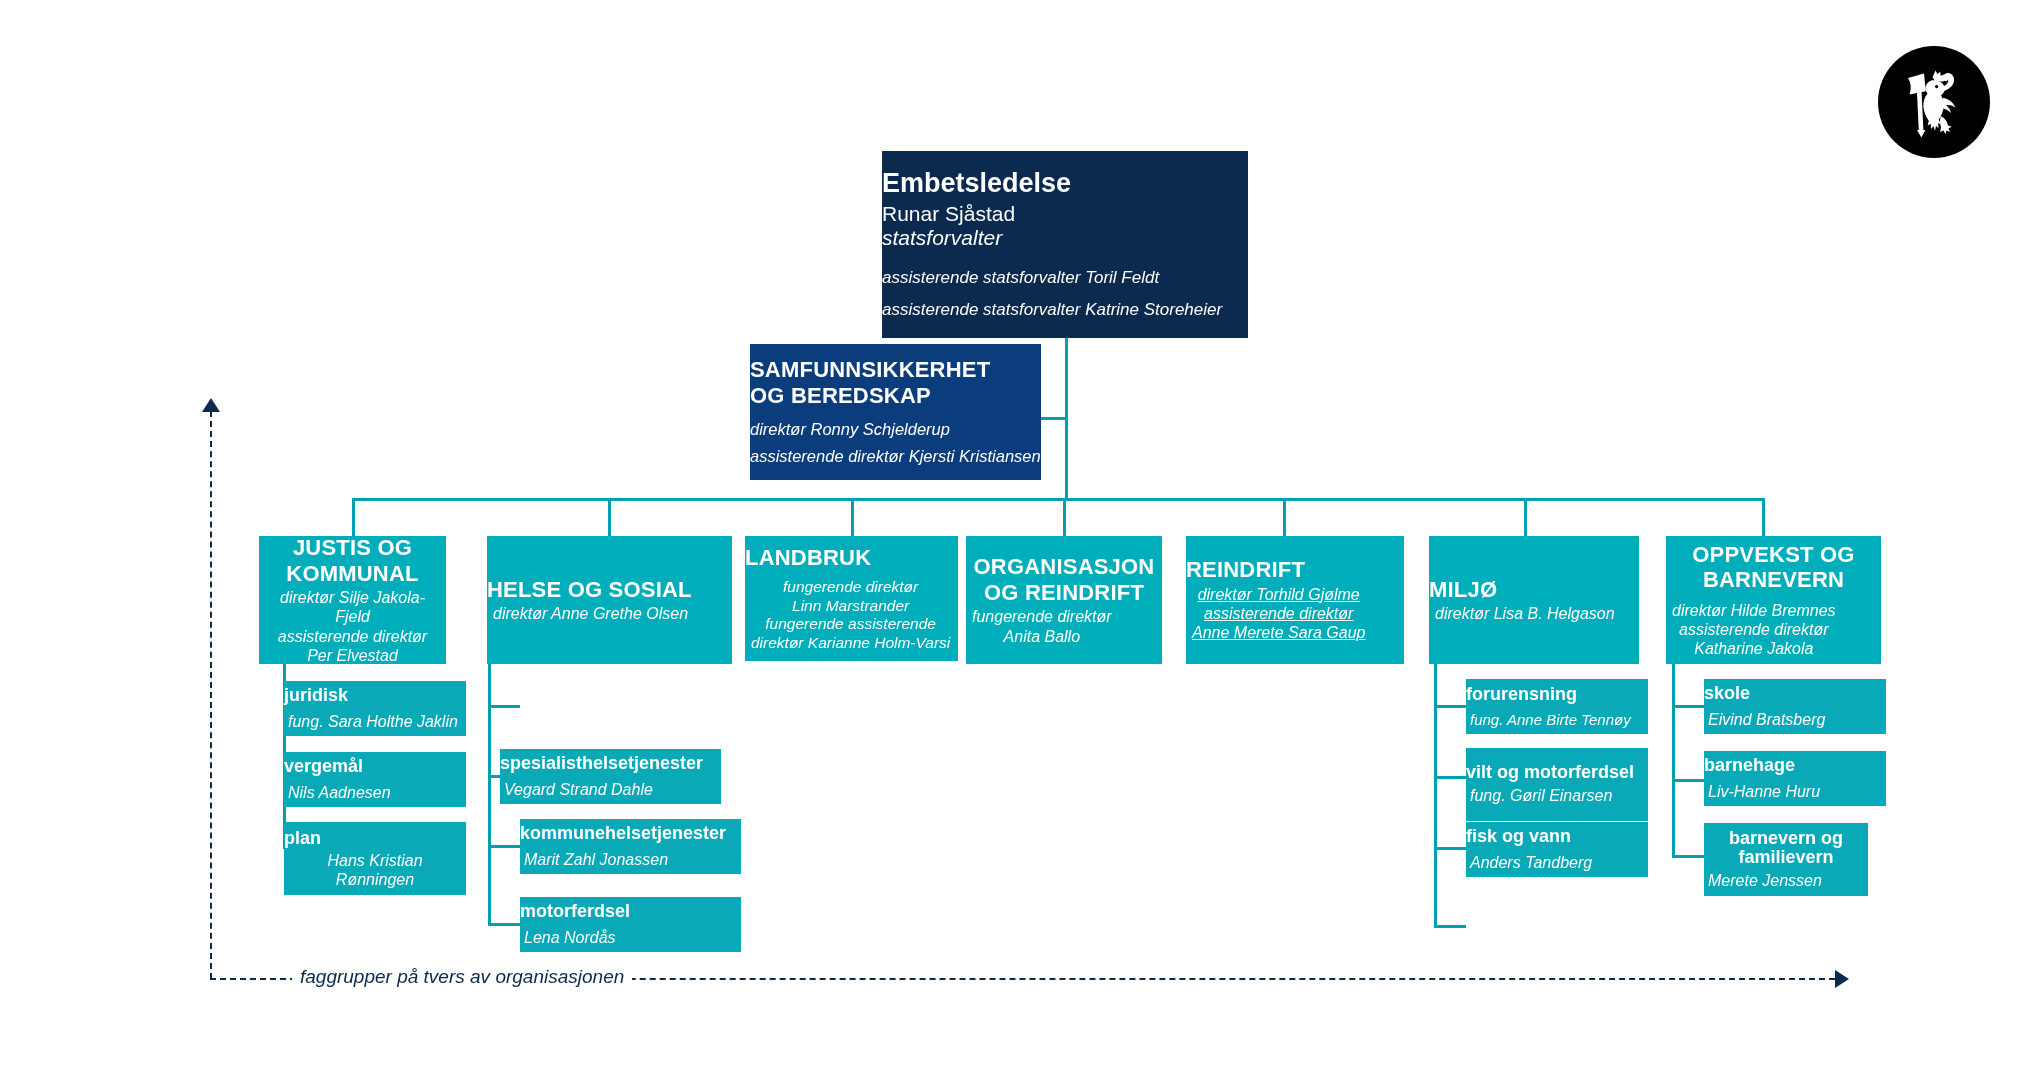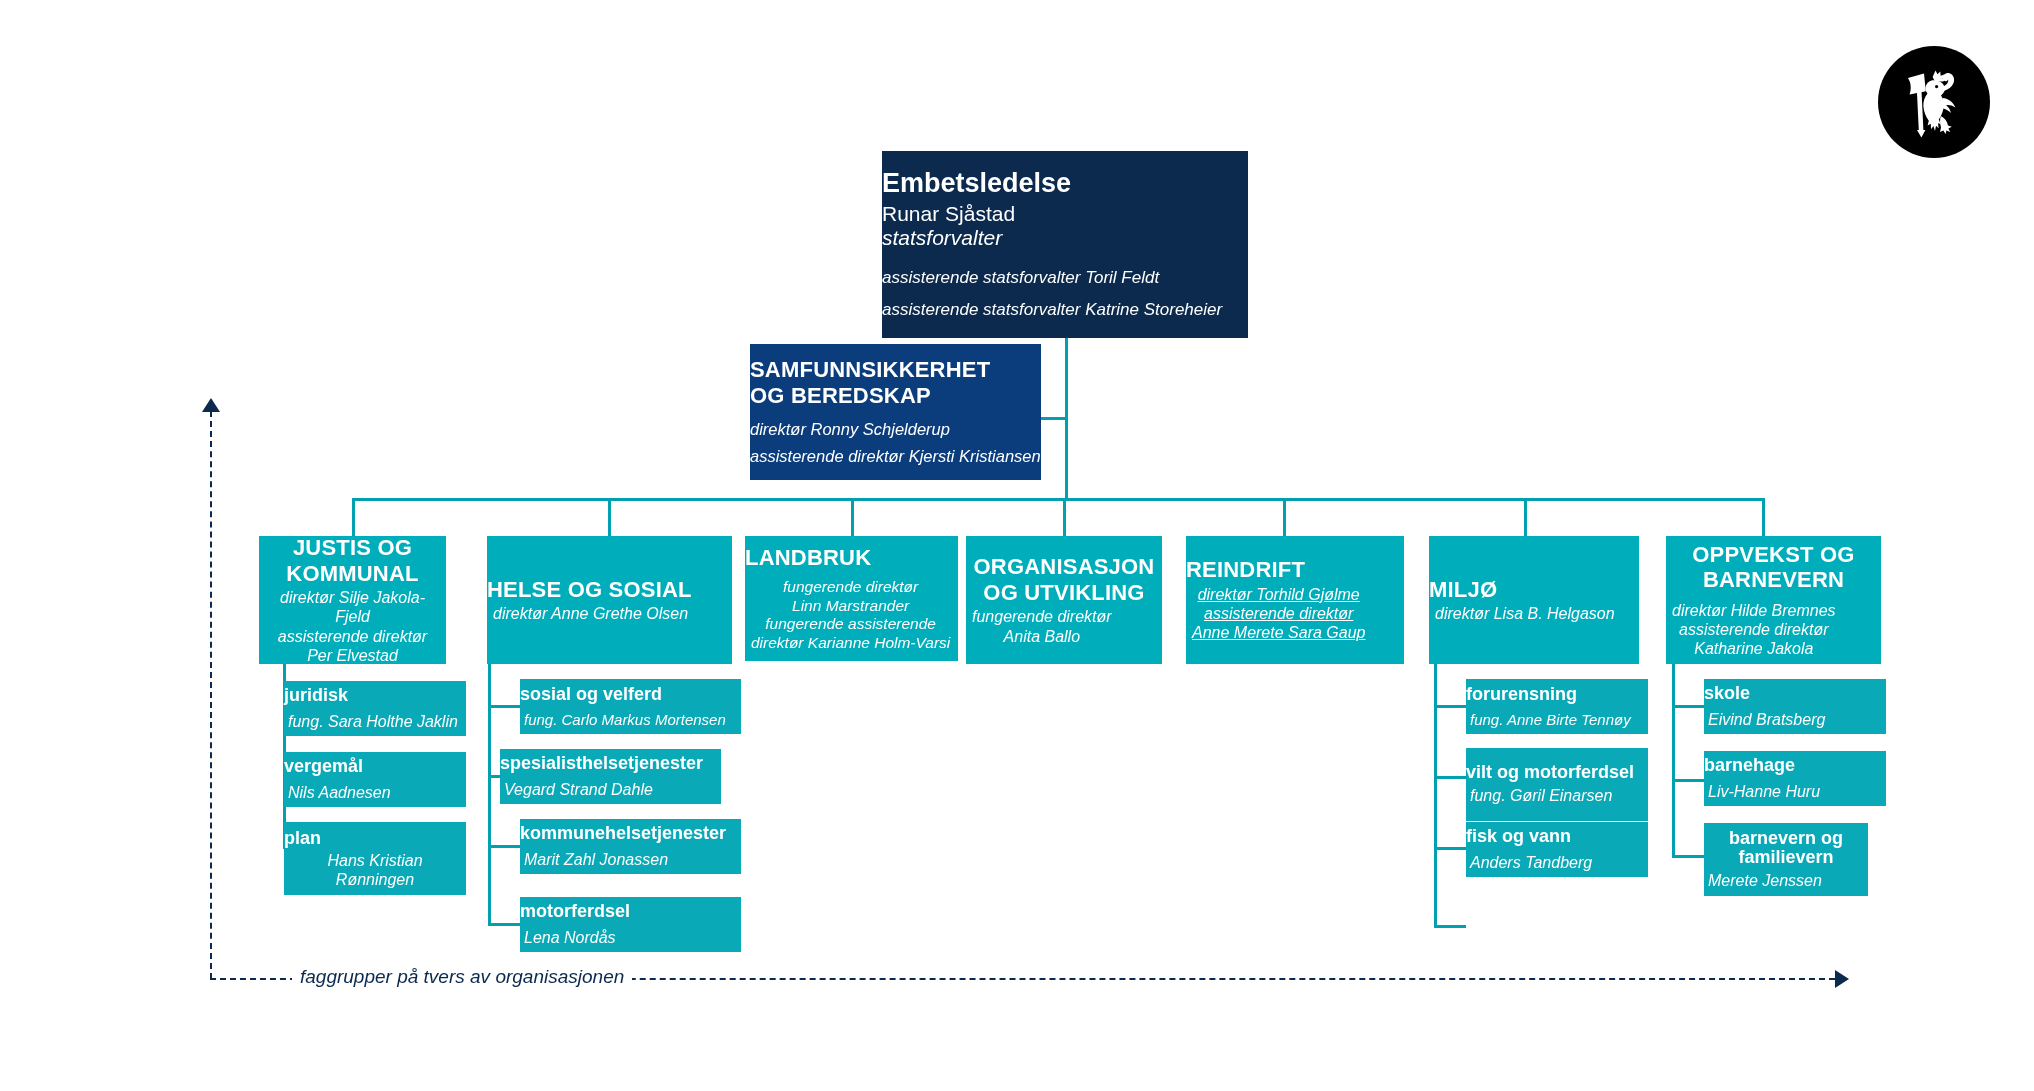--- a/index.html
+++ b/index.html
@@ -267,21 +267,21 @@
 
   <div class="box dept" style="left:745px; top:536px; width:213px; height:125px;">
     <div class="title">LANDBRUK</div>
     <div class="sub" style="white-space:pre-line; margin-top:8px; font-size:15.5px;">fungerende direktør
 Linn Marstrander
 fungerende assisterende
 direktør Karianne Holm-Varsi</div>
   </div>
 
   <div class="box dept" style="left:966px; top:536px; width:196px; height:128px;">
-    <div class="title">ORGANISASJON OG UTVIKLING</div>
+    <div class="title">ORGANISASJON OG REINDRIFT</div>
     <div class="sub" style="white-space:pre-line;">fungerende direktør
 Anita Ballo</div>
   </div>
 
   <div class="box dept" style="left:1186px; top:536px; width:218px; height:128px;">
     <div class="title">REINDRIFT</div>
     <div class="sub" style="white-space:pre-line;text-decoration:underline;">direktør Torhild Gjølme
 assisterende direktør
 Anne Merete Sara Gaup</div>
   </div>
@@ -304,24 +304,20 @@
   </div>
   <div class="box unit" style="left:284px; top:752px; width:182px; height:55px;">
     <div class="title">vergemål</div>
     <div class="sub">Nils Aadnesen</div>
   </div>
   <div class="box unit" style="left:284px; top:822px; width:182px; height:73px;">
     <div class="title">plan</div>
     <div class="sub" style="margin-top:2px;">Hans Kristian Rønningen</div>
   </div>
 
-  <div class="box unit" style="left:520px; top:679px; width:221px; height:55px;">
-    <div class="title">sosial og velferd</div>
-    <div class="sub" style="font-size:15px;">fung. Carlo Markus Mortensen</div>
-  </div>
   <div class="box unit" style="left:500px; top:749px; width:221px; height:55px;">
     <div class="title">spesialisthelsetjenester</div>
     <div class="sub">Vegard Strand Dahle</div>
   </div>
   <div class="box unit" style="left:520px; top:819px; width:221px; height:55px;">
     <div class="title">kommunehelsetjenester</div>
     <div class="sub">Marit Zahl Jonassen</div>
   </div>
   <div class="box unit" style="left:520px; top:897px; width:221px; height:55px;">
     <div class="title">motorferdsel</div>

